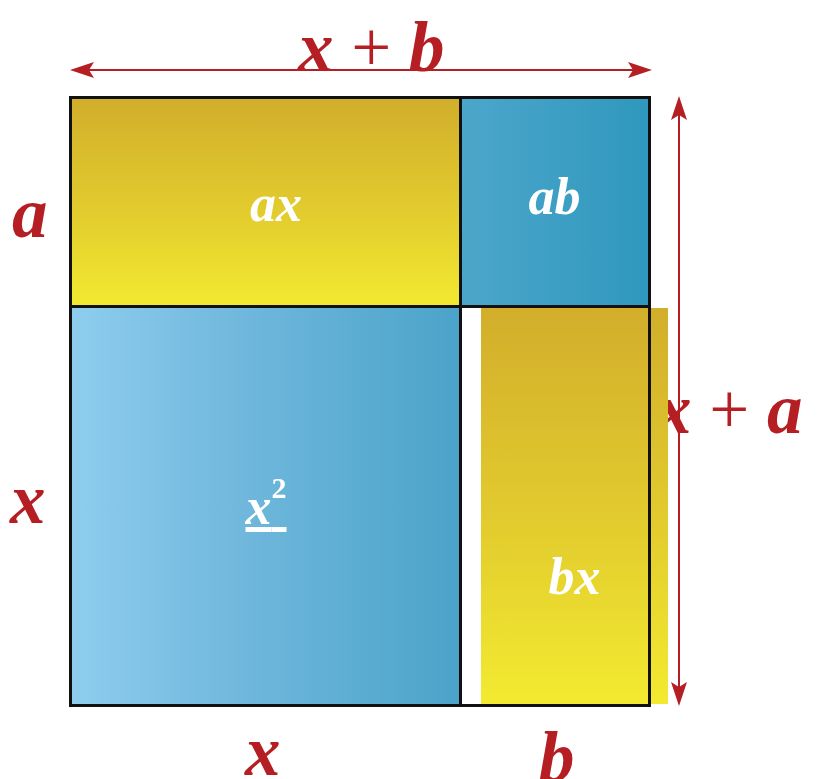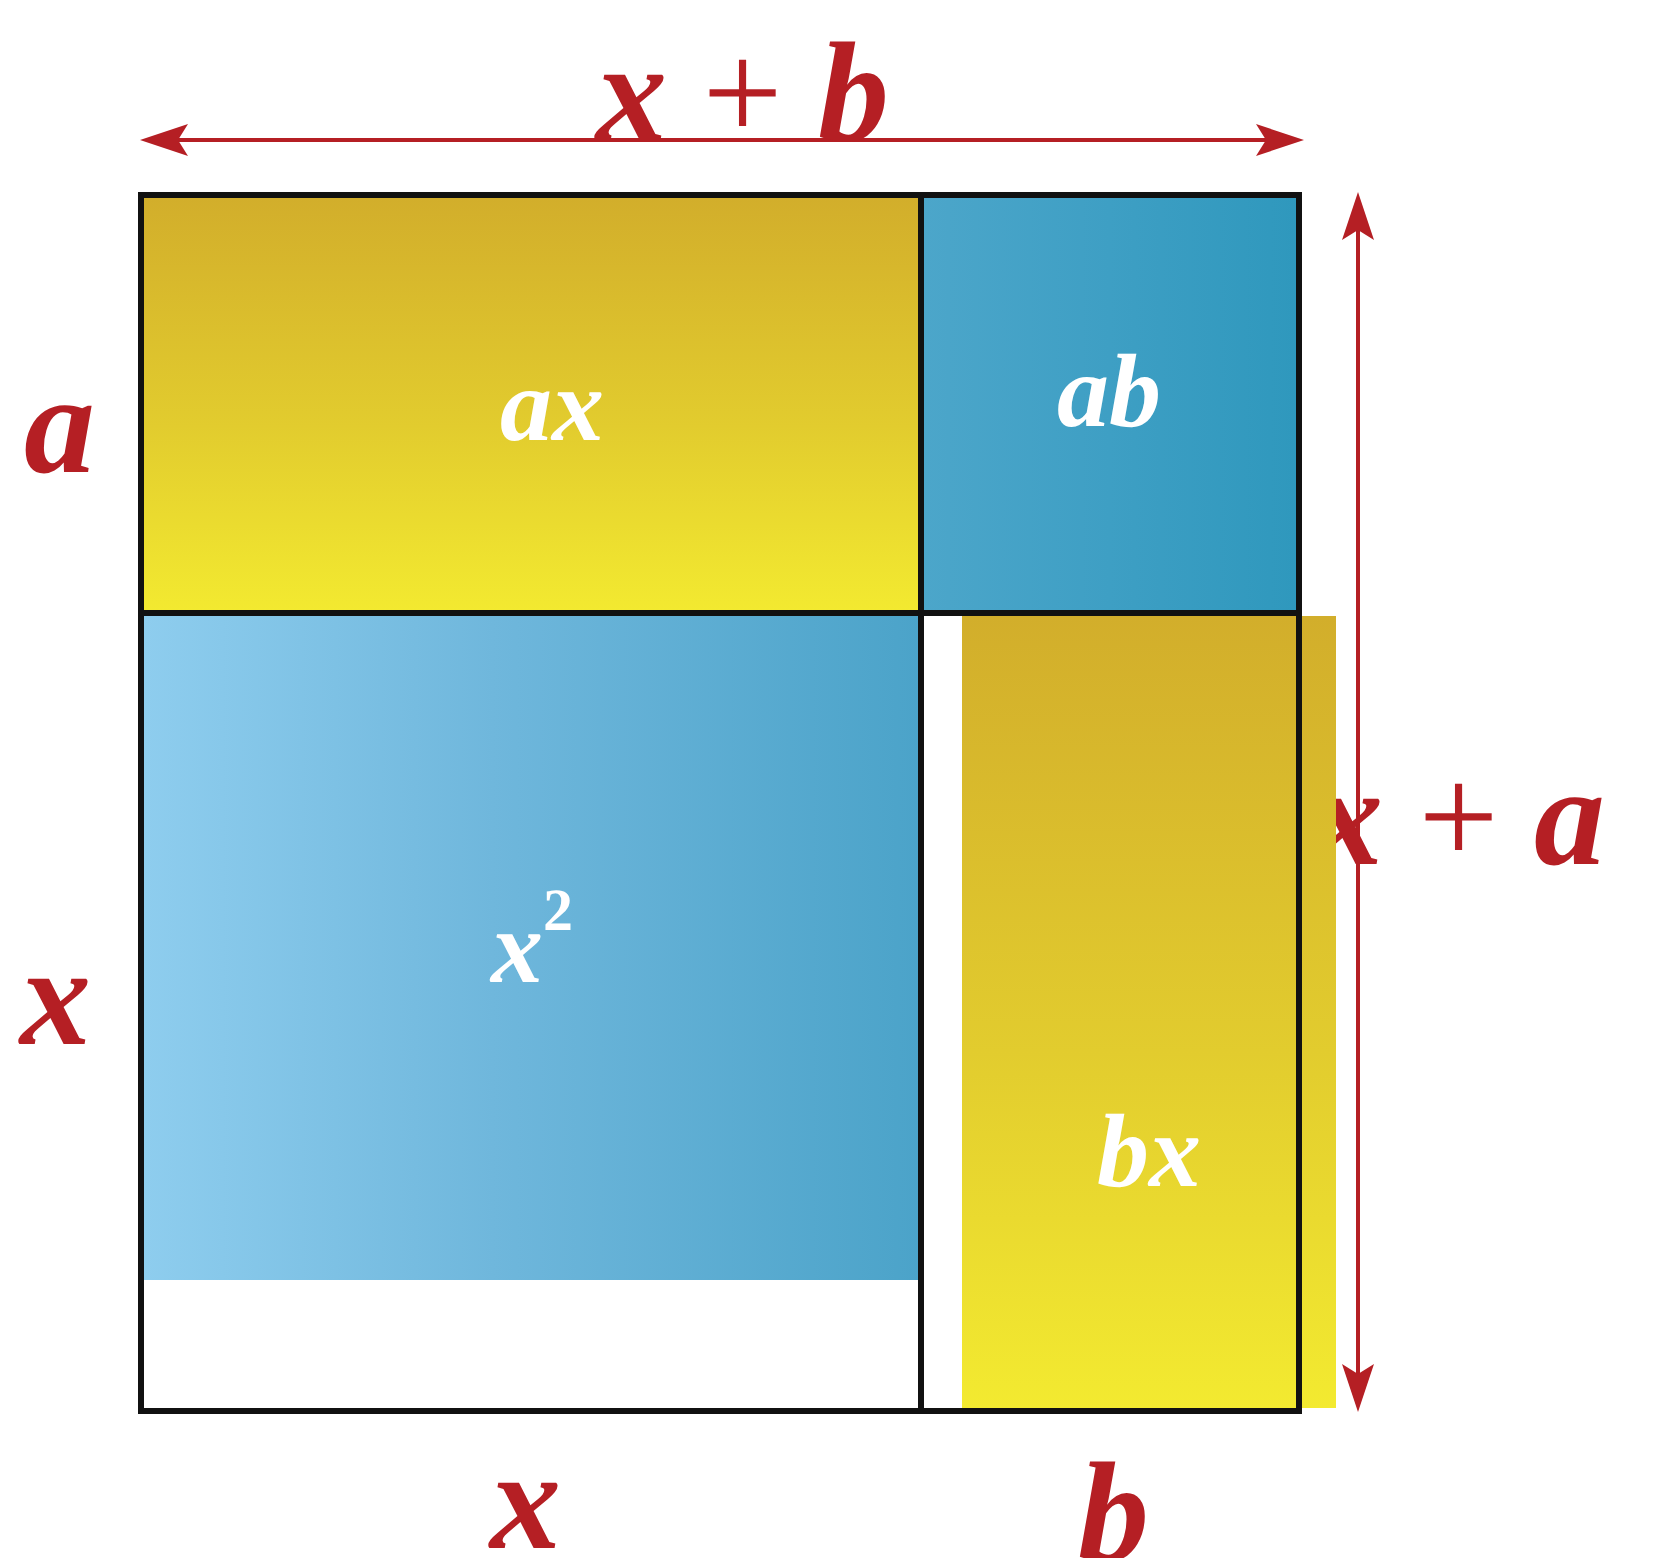--- a/index.html
+++ b/index.html
@@ -109,21 +109,21 @@
 <div class="label" style="left:539px; top:722px;">b</div>
 
 <div class="region gold-vert" style="left:72px; top:99px; width:388px; height:208px;padding-left:20px;">
   <span>ax</span>
 </div>
 
 <div class="region blue-horiz-dark" style="left:461px; top:99px; width:187px; height:208px; align-items:flex-start; padding-top:68px;">
   <span>ab</span>
 </div>
 
-<div class="region blue-horiz-light" style="left:72px; top:308px; width:388px; height:332px;">
+<div class="region blue-horiz-light" style="left:72px; top:308px; width:388px; height:396px;text-decoration:underline;">
   <span>
     <span>x</span><sup>2</sup>
   </span>
 </div>
 
 <div class="region gold-vert" style="left:481px; top:308px; width:187px; height:396px; align-items:center; padding-top:140px;">
   <span>bx</span>
 </div>
 
 <div class="outer-box"></div>

